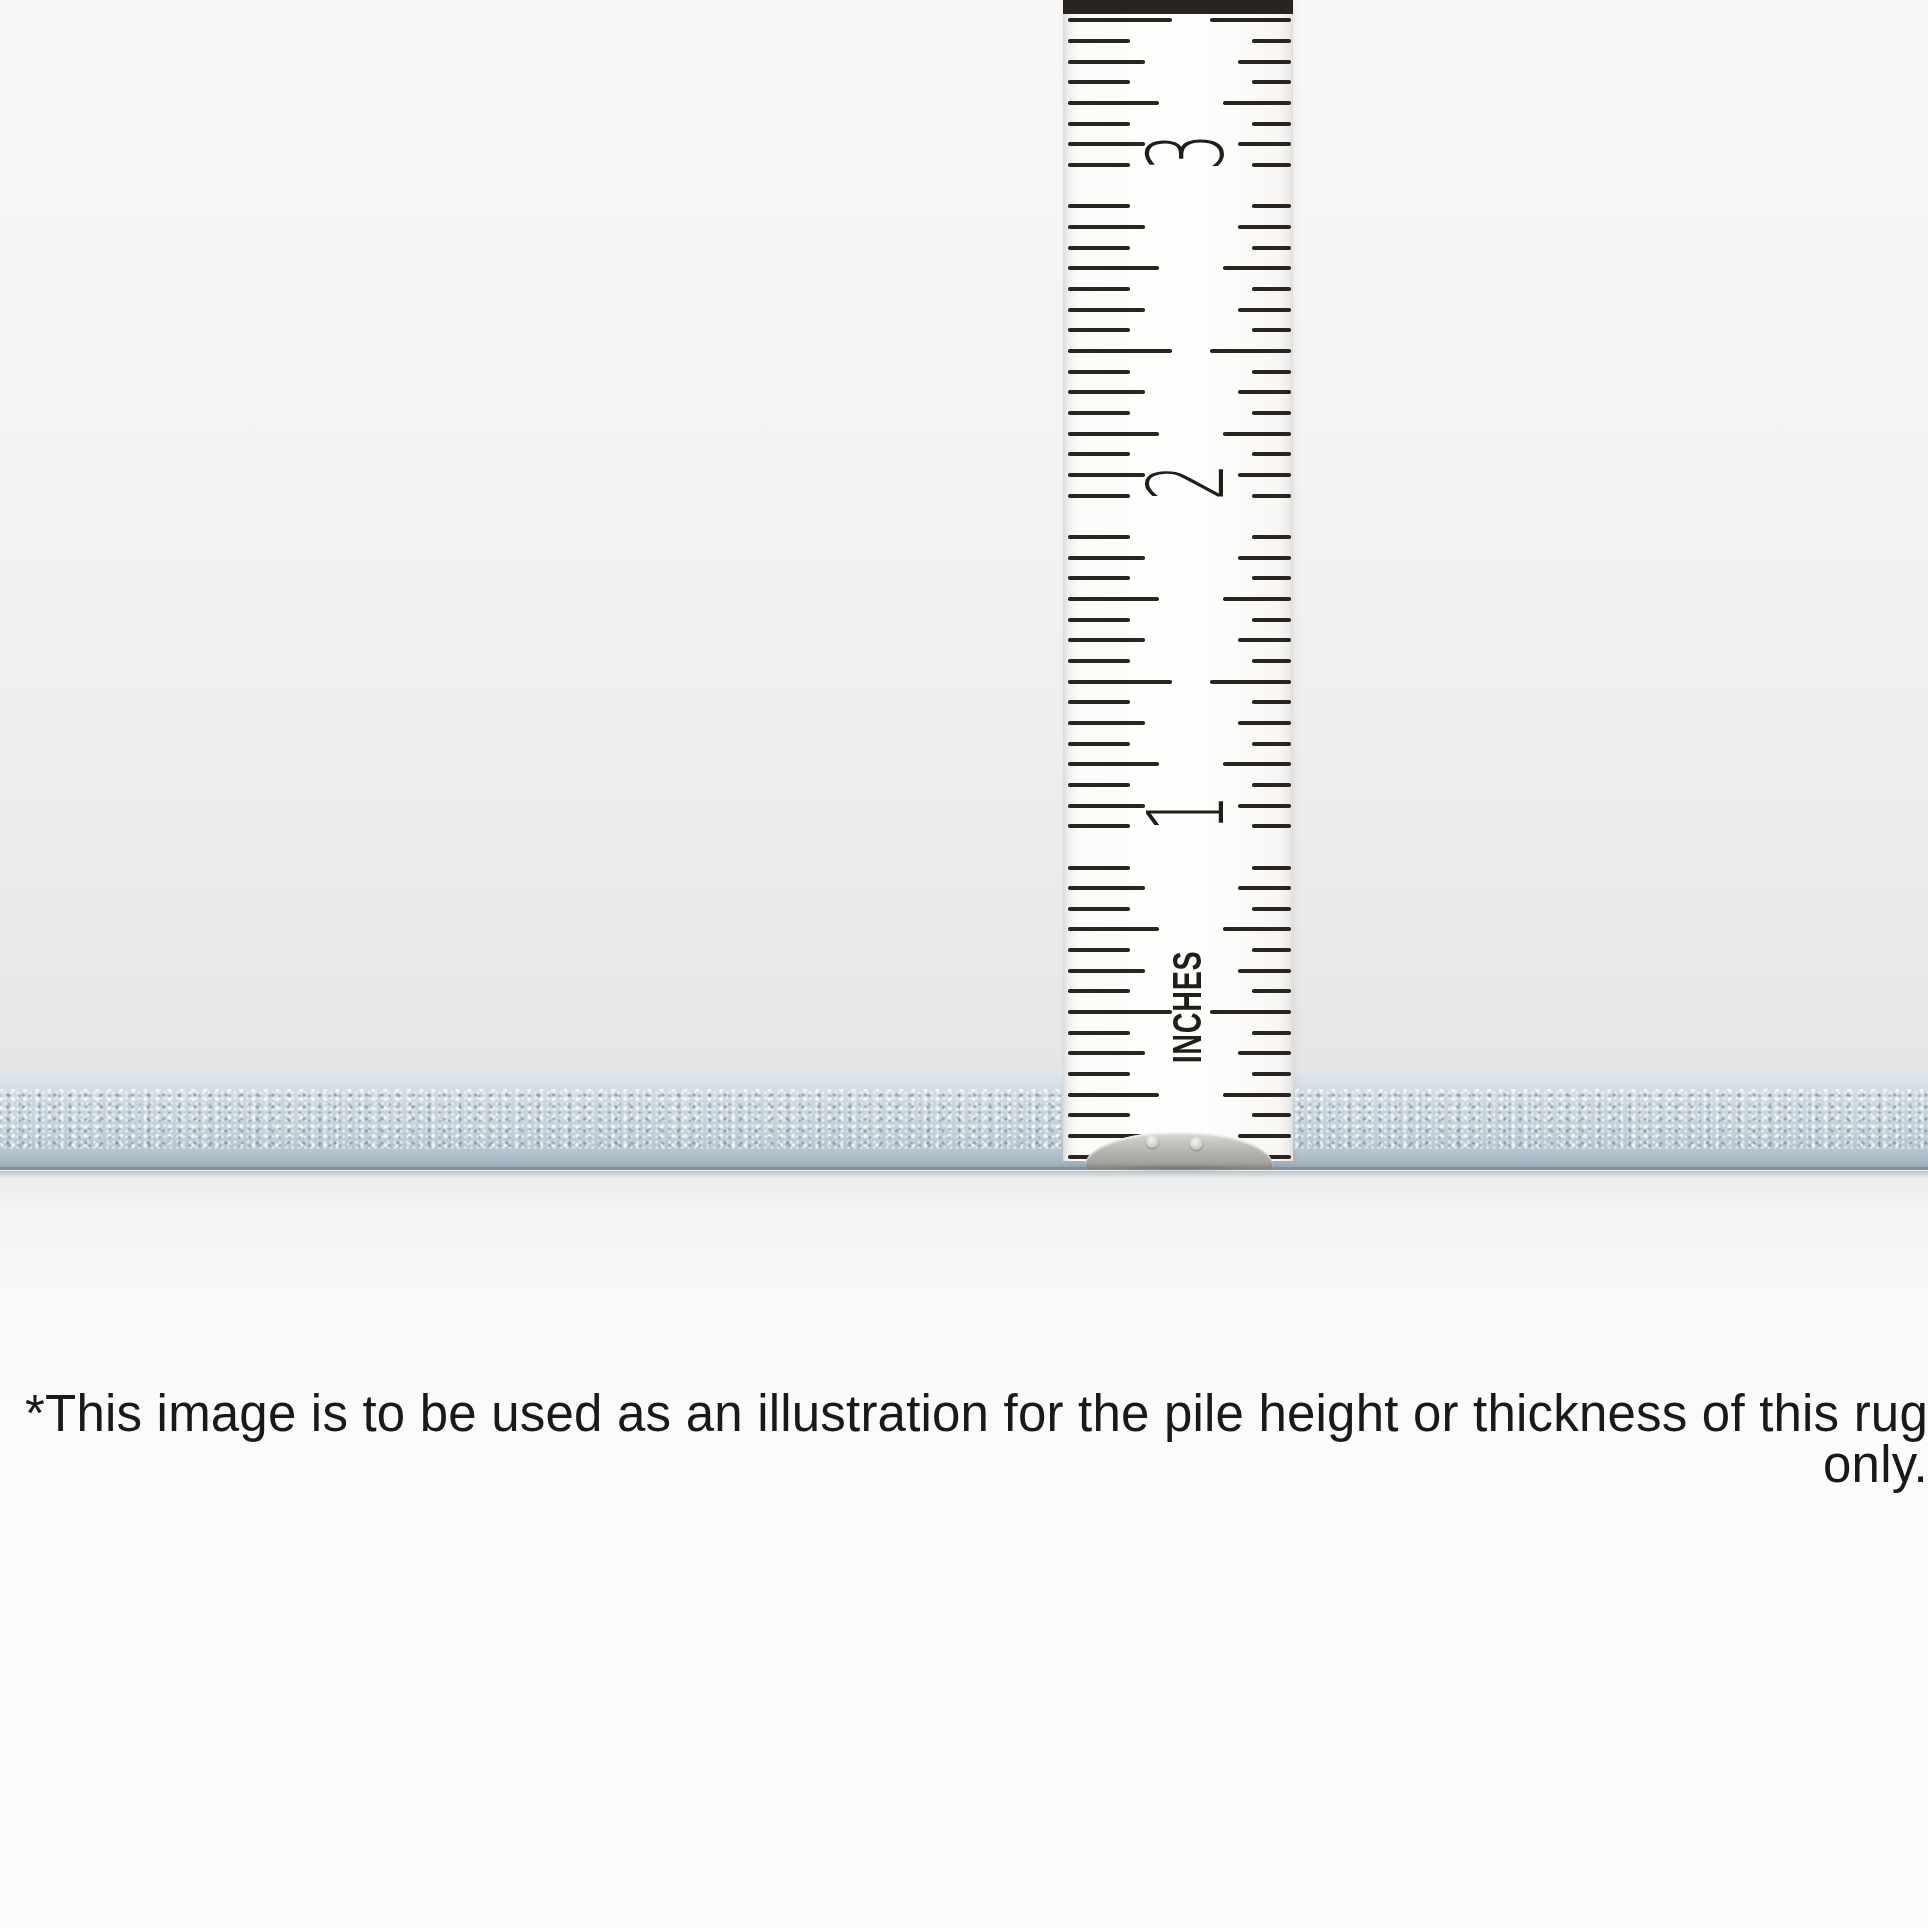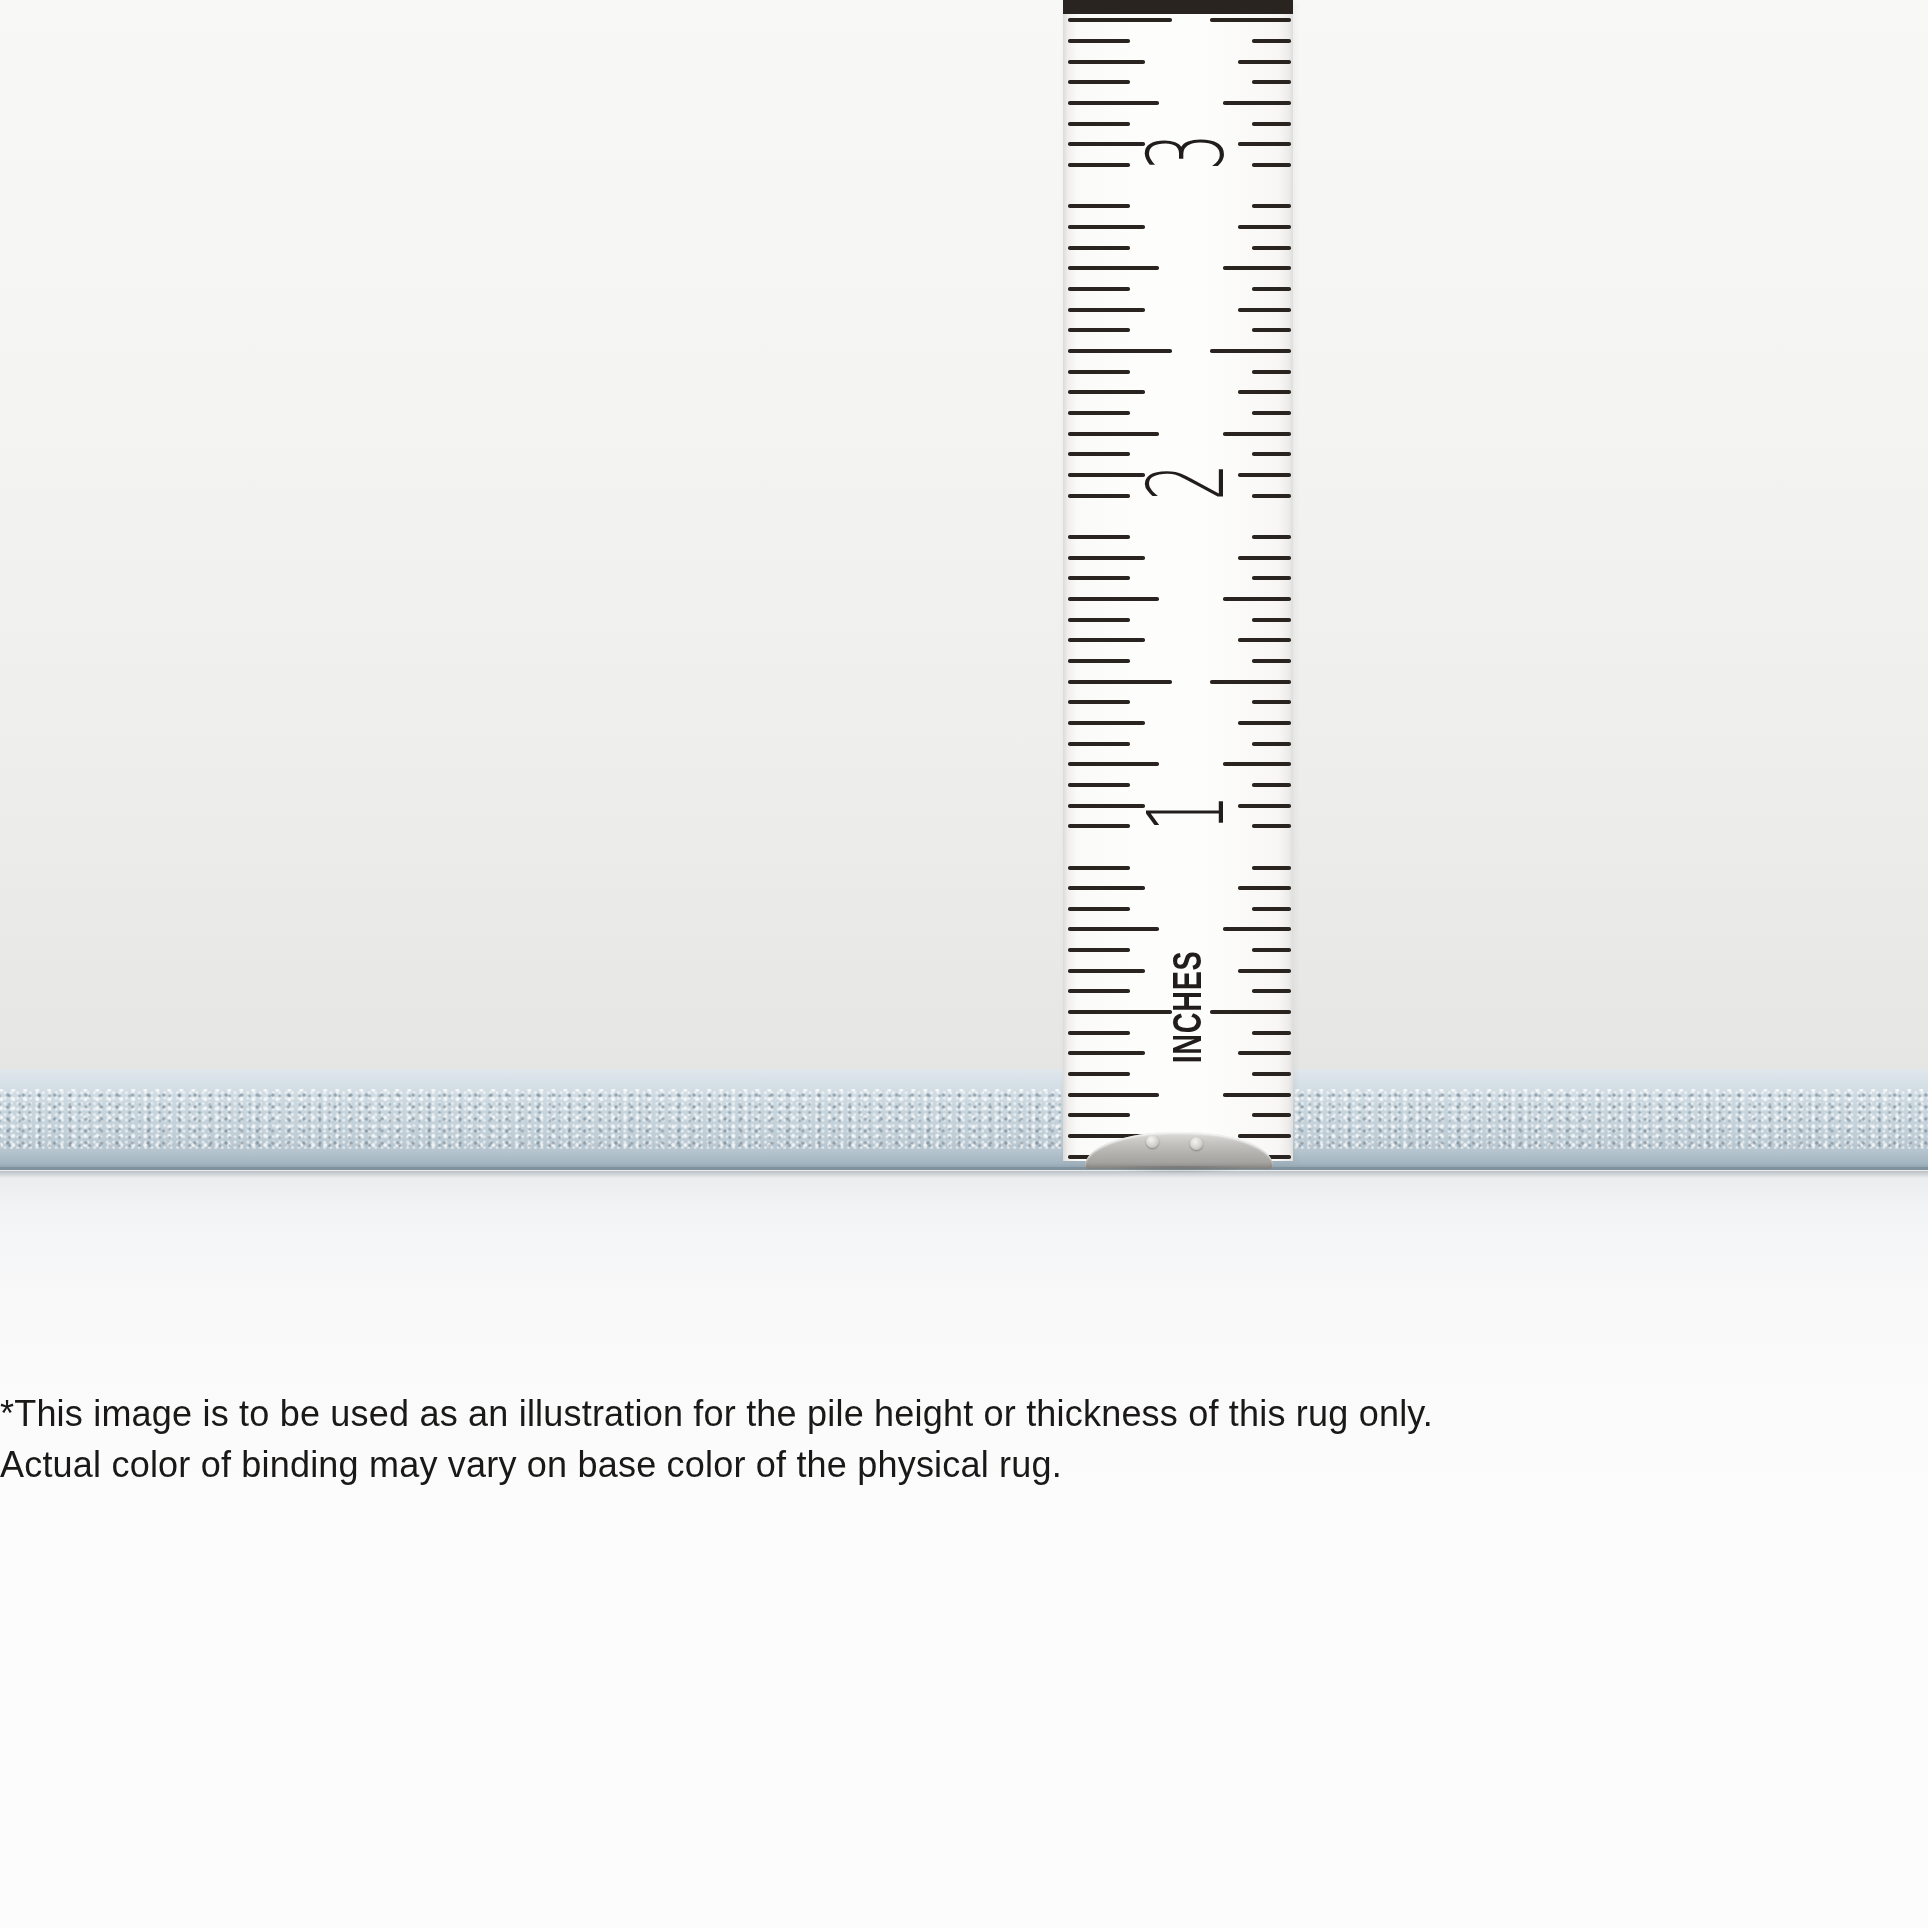--- a/index.html
+++ b/index.html
@@ -77,21 +77,21 @@
   .rivet{
     position:absolute;width:13px;height:13px;border-radius:50%;
     background:radial-gradient(circle at 40% 35%,#f5f4f0,#d3d2ce 55%,#a3a29e);
     box-shadow:0 0.9px 1.8px rgba(0,0,0,.3);
   }
   .rivet.r1{left:61px;top:2.8px;}
   .rivet.r2{left:105px;top:4.6px;}
   
   .disclaimer{
     position:absolute;left:0;right:0;top:1388px;z-index:5;
-    text-align:left;font-size:36px;line-height:51px;
+    text-align:right;font-size:51px;line-height:51px;
     letter-spacing:0.2px;color:var(--text_dark,#1a1918);
   }
 </style>
 </head>
 <body>
 
 <div class="scene">
   <div class="wall"></div>
   <div class="floor"></div>
 
@@ -217,16 +217,15 @@
     <div class="unit">INCHES</div>
   </div>
 
   <div class="dome">
     <span class="rivet r1"></span>
     <span class="rivet r2"></span>
   </div>
 
   <div class="disclaimer">
     <div>*This image is to be used as an illustration for the pile height or thickness of this rug only.</div>
-    <div>Actual color of binding may vary on base color of the physical rug.</div>
   </div>
 </div>
 
 
 </body></html>

